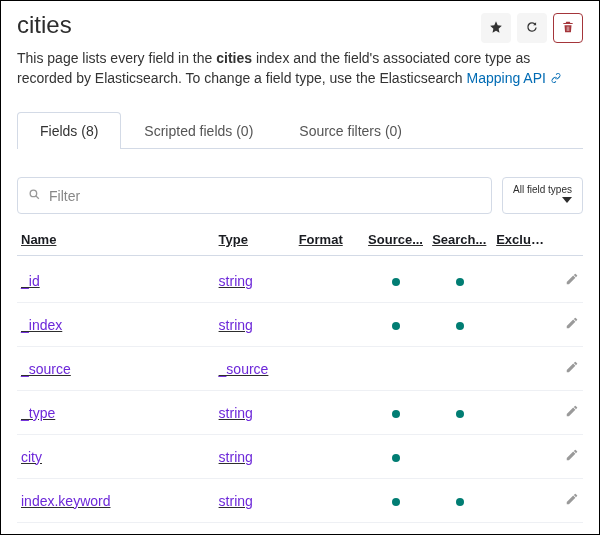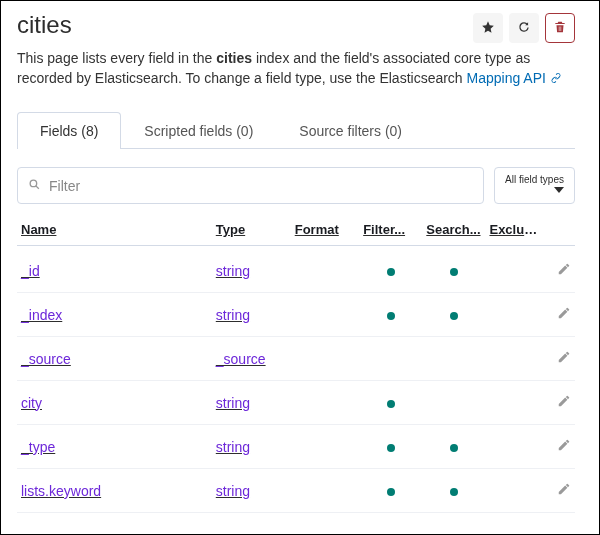--- a/index.html
+++ b/index.html
@@ -8,21 +8,21 @@
     font-family: -apple-system, BlinkMacSystemFont, "Segoe UI", Helvetica, Arial, sans-serif;
     font-size: 14px;
     color: #2D2D2D;
     background: #fff;
   }
   .page {
     border: 1px solid #000;
     width: 600px;
     height: 535px;
     overflow: hidden;
-    padding: 10px 24px 0 16px;
+    padding: 10px 16px 0 16px;
   }
   .header-row {
     display: flex;
     align-items: flex-start;
     justify-content: space-between;
   }
   .title {
     font-size: 24px;
     font-weight: 400;
     color: #2D2D2D;
@@ -56,21 +56,21 @@
     color: #333;
     line-height: 1.4;
     margin: 4px 0 24px 0;
   }
   .desc b { font-weight: 700; }
   .link { color: #006BB4; text-decoration: none; cursor: pointer; }
   .link-icon { width: 12px; height: 12px; color: #006BB4; vertical-align: -1px; }
   .tabs {
     display: flex;
     border-bottom: 1px solid #D3DAE6;
-    margin-bottom: 18px;
+    margin-bottom: 28px;
   }
   .tab {
     padding: 10px 22px;
     font-size: 14px;
     color: #555;
     border: 1px solid transparent;
     border-bottom: none;
     margin-bottom: -1px;
     cursor: pointer;
     border-radius: 4px 4px 0 0;
@@ -237,21 +237,21 @@
         <col class="col-search">
         <col class="col-agg">
         <col class="col-excl">
         <col class="col-edit">
     </colgroup>
     <thead>
       <tr>
         <th>Name</th>
         <th>Type</th>
         <th>Format</th>
-        <th>Filter...</th>
+        <th>Source...</th>
         <th>Search...</th>
         <th>Exclud...</th>
         <th></th>
       </tr>
     </thead>
     <tbody id="tbody">
         <tr>
           <td>_id</td>
           <td>string</td>
           <td></td>
@@ -278,43 +278,43 @@
           <td>_source</td>
           <td></td>
           <td class="center"></td>
           <td class="center"></td>
           <td></td>
           <td class="edit-cell"><button class="edit-btn"><span><svg viewBox="0 0 24 24" fill="currentColor">
                   <path d="M3 17.25V21h3.75L17.8 9.94l-3.75-3.75L3 17.25zM20.7 7.04a1 1 0 0 0 0-1.41l-2.34-2.34a1 1 0 0 0-1.41 0l-1.83 1.83 3.75 3.75 1.83-1.83z"></path>
                 </svg></span></button></td>
         </tr>
         <tr>
+          <td>_type</td>
+          <td>string</td>
+          <td></td>
+          <td class="center"><span class="dot"></span></td>
+          <td class="center"><span class="dot"></span></td>
+          <td></td>
+          <td class="edit-cell"><button class="edit-btn"><span><svg viewBox="0 0 24 24" fill="currentColor">
+                  <path d="M3 17.25V21h3.75L17.8 9.94l-3.75-3.75L3 17.25zM20.7 7.04a1 1 0 0 0 0-1.41l-2.34-2.34a1 1 0 0 0-1.41 0l-1.83 1.83 3.75 3.75 1.83-1.83z"></path>
+                </svg></span></button></td>
+        </tr>
+        <tr>
           <td>city</td>
           <td>string</td>
           <td></td>
           <td class="center"><span class="dot"></span></td>
           <td class="center"></td>
           <td></td>
           <td class="edit-cell"><button class="edit-btn"><span><svg viewBox="0 0 24 24" fill="currentColor">
                   <path d="M3 17.25V21h3.75L17.8 9.94l-3.75-3.75L3 17.25zM20.7 7.04a1 1 0 0 0 0-1.41l-2.34-2.34a1 1 0 0 0-1.41 0l-1.83 1.83 3.75 3.75 1.83-1.83z"></path>
                 </svg></span></button></td>
         </tr>
         <tr>
-          <td>_type</td>
-          <td>string</td>
-          <td></td>
-          <td class="center"><span class="dot"></span></td>
-          <td class="center"><span class="dot"></span></td>
-          <td></td>
-          <td class="edit-cell"><button class="edit-btn"><span><svg viewBox="0 0 24 24" fill="currentColor">
-                  <path d="M3 17.25V21h3.75L17.8 9.94l-3.75-3.75L3 17.25zM20.7 7.04a1 1 0 0 0 0-1.41l-2.34-2.34a1 1 0 0 0-1.41 0l-1.83 1.83 3.75 3.75 1.83-1.83z"></path>
-                </svg></span></button></td>
-        </tr>
-        <tr>
-          <td>lists.keyword</td>
+          <td>index.keyword</td>
           <td>string</td>
           <td></td>
           <td class="center"><span class="dot"></span></td>
           <td class="center"><span class="dot"></span></td>
           <td></td>
           <td class="edit-cell"><button class="edit-btn"><span><svg viewBox="0 0 24 24" fill="currentColor">
                   <path d="M3 17.25V21h3.75L17.8 9.94l-3.75-3.75L3 17.25zM20.7 7.04a1 1 0 0 0 0-1.41l-2.34-2.34a1 1 0 0 0-1.41 0l-1.83 1.83 3.75 3.75 1.83-1.83z"></path>
                 </svg></span></button></td>
         </tr>
       </tbody>

